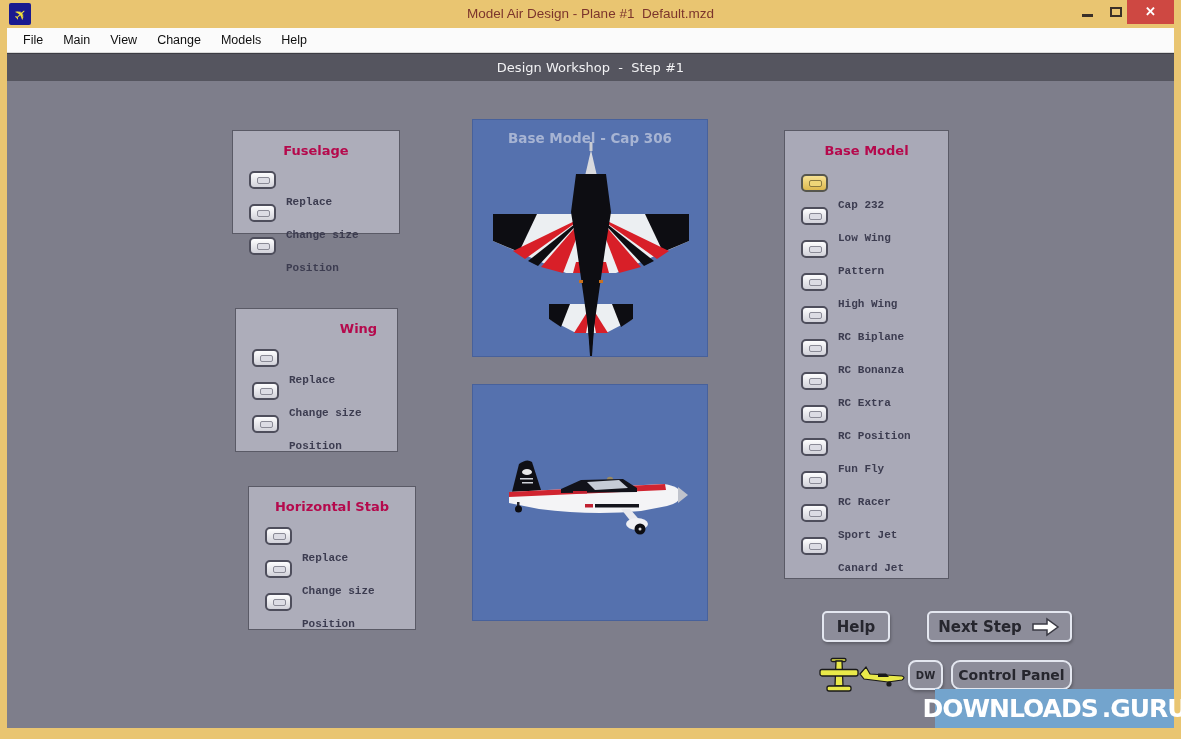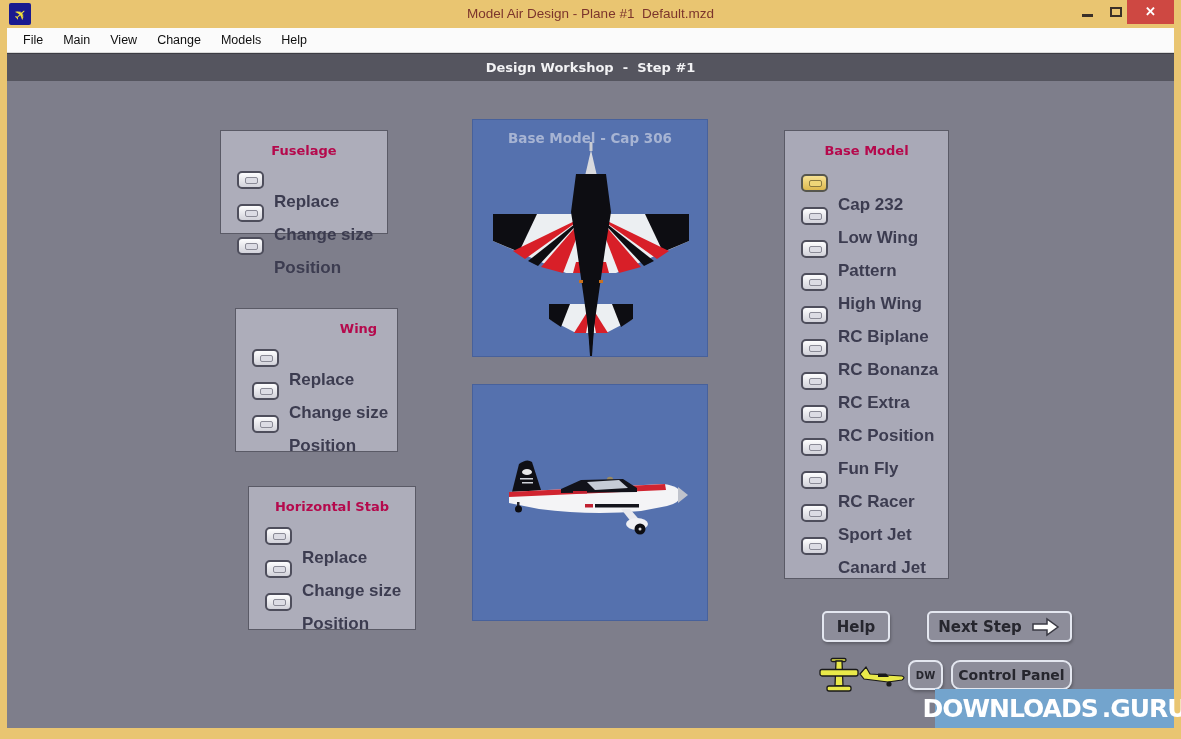--- a/index.html
+++ b/index.html
@@ -25,38 +25,38 @@
 
   
   #menubar { position:absolute; left:7px; top:28px; width:1167px; height:25px; background:#fbfbfb;
              border-bottom:1px solid #d9d9d9; display:flex; align-items:center; padding-left:6px; }
   .menu-item { padding:0 10px; font-size:12.5px; color:#101010; height:25px; line-height:25px; }
 
   
   #header { position:absolute; left:7px; top:53px; width:1167px; height:28px; background:#55555f;
             border-top:1px solid #3c3c44; }
   #header-title { width:100%; height:100%; line-height:27px; text-align:center; color:#f2f2f4;
-                  font-family:"DejaVu Sans", sans-serif; font-weight:bold; font-size:13px; white-space:pre; }
+                  font-family:"DejaVu Sans", sans-serif; font-weight:normal; font-size:13px; white-space:pre; }
 
   
   #main { position:absolute; left:7px; top:81px; width:1167px; height:647px; background:#7e7e8b; }
 
   
   .group-panel { position:absolute; background:#adadba; border:1px solid #5a5a66; }
   .group-title { position:absolute; top:12px; width:100%; text-align:center; color:#b5094c;
                  font-family:"DejaVu Sans", sans-serif; font-weight:bold; font-size:13px; }
   .btn-row { position:absolute; left:16px; height:18px; display:flex; align-items:center; }
   .mini-btn { position:relative; width:27px; height:18px; border:2px solid #4e4e5c; border-radius:5px;
               background:linear-gradient(#fdfdfe,#d2d2da); cursor:pointer; flex:0 0 auto; }
   .mini-btn::after { content:""; position:absolute; left:6px; top:4px; width:11px; height:5px;
                      border:1px solid #8a8a96; border-radius:2px; background:#dcdce4; }
   .mini-btn.selected { background:linear-gradient(#f8e292,#ddb94e); border-color:#56564e; }
   .mini-btn.selected::after { background:#eed678; border-color:#8a7a40; }
-  .btn-label { margin-left:10px; color:#3c3c50; font-family:Liberation Sans, sans-serif;
-               font-weight:bold; font-size:17px; white-space:nowrap;margin-top:44px; }
+  .btn-label { margin-left:10px; color:#3c3c50; font-family:Liberation Mono, monospace;
+               font-weight:bold; font-size:11px; white-space:nowrap;margin-top:44px; }
 
   
   .preview-panel { position:absolute; width:236px; background:#5571ae; border:1px solid #47619c; }
   #preview-caption { position:absolute; top:10px; width:100%; text-align:center; color:#a7b4d3;
                      font-family:"DejaVu Sans", sans-serif; font-weight:bold; font-size:13.5px; }
   .preview-panel svg { position:absolute; left:0; top:0; }
 
   
   #base-model-panel { position:absolute; left:784px; top:130px; width:165px; height:449px;
                       background:#a9a9b7; border:1px solid #5a5a66; }
@@ -108,21 +108,21 @@
     <div class="menu-item">Models</div>
     <div class="menu-item">Help</div>
   </div>
 
   <div id="header">
     <div id="header-title">Design Workshop  -  Step #1</div>
   </div>
 
   <div id="main"></div>
 
-  <div class="group-panel" style="left:220px; top:130px; width:168px; height:104px;">
+  <div class="group-panel" style="left:232px; top:130px; width:168px; height:104px;">
     <div class="group-title">Fuselage</div>
     <div class="btn-row" style="top:40px;">
       <div class="mini-btn"></div>
       <span class="btn-label">Replace</span>
     </div>
     <div class="btn-row" style="top:73px;">
       <div class="mini-btn"></div>
       <span class="btn-label">Change size</span>
     </div>
     <div class="btn-row" style="top:106px;">

